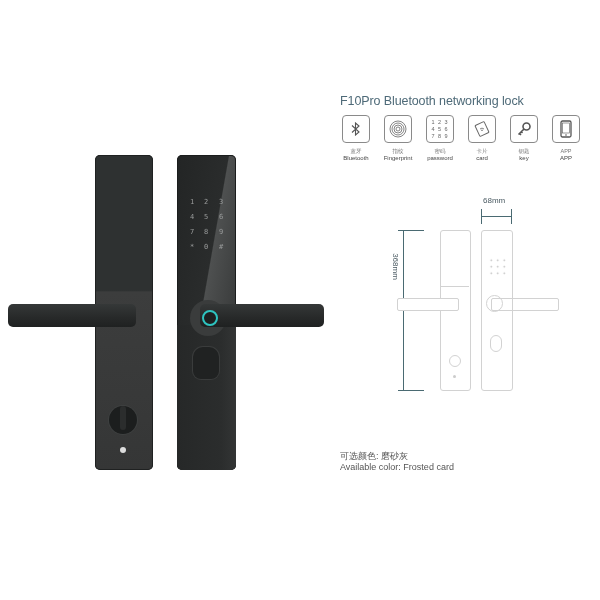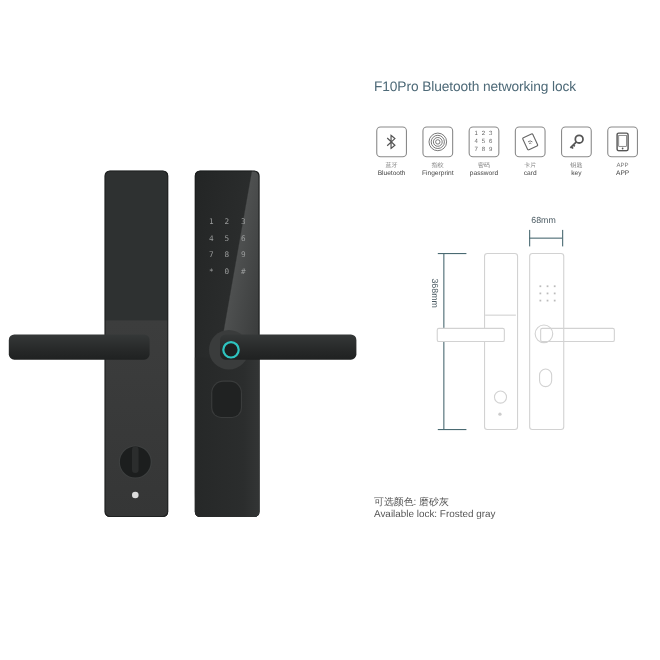--- a/index.html
+++ b/index.html
@@ -27,21 +27,21 @@
     border:2.5px solid #2ec4c0; background:#1d2020; }
   .key { position:absolute; color:#9a9c9c; font-size:7px; font-family:"DejaVu Sans Mono", monospace; }
   .keyhole { position:absolute; left:193px; top:347px; width:26px; height:32px; border-radius:10px 10px 8px 8px;
     background:#202222; box-shadow:0 0 0 1px #3a3c3c; }
   .thumb { position:absolute; left:109px; top:406px; width:28px; height:28px; border-radius:50%;
     background:#1c1e1e; box-shadow:0 0 0 1px #3e4040; }
   .thumb-bar { position:absolute; left:120px; top:406px; width:6px; height:24px; border-radius:3px; background:#2b2d2d; }
   .pinhole { position:absolute; left:120px; top:447px; width:6px; height:6px; border-radius:50%; background:#ddd; }
 
   
-  .title { left:340px; top:72px; font-size:12.5px; color:#4e6a78; letter-spacing:-0.1px; }
+  .title { left:340px; top:94px; font-size:12.5px; color:#4e6a78; letter-spacing:-0.1px; }
   .feat { position:absolute; top:115px; width:32px; text-align:center; }
   .feat-box { width:26px; height:26px; margin:0 auto; border:1px solid #8a8a8a; border-radius:4px;
      display:flex; align-items:center; justify-content:center; color:#555; font-size:13px; }
   .feat-cn { font-size:5.5px; color:#777; margin-top:5px; line-height:7px; }
   .feat-en { font-size:6px; color:#444; line-height:7px; white-space:nowrap; margin-left:-6px; margin-right:-6px; }
   .pad { font-size:5.5px; line-height:7px; color:#666; letter-spacing:1px; text-align:center; }
 
   .dim-line { position:absolute; background:#4a6a72; }
   .dim-text { position:absolute; font-size:8px; color:#4a5a62; }
   .draw { position:absolute; border:1px solid #d2d2d2; border-radius:3px; background:#fff; }
@@ -171,14 +171,14 @@
   <div class="draw" style="left:481px;top:230px;width:30px;height:159px"></div>
   <div class="abs" style="left:488px;top:257px;width:20px;height:20px;
        background-image:radial-gradient(circle,#bbb 0.8px,transparent 1px);background-size:6.5px 6.5px"></div>
   <div class="draw" style="left:486px;top:295px;width:15px;height:15px;border-radius:50%"></div>
   <div class="draw" style="left:491px;top:298px;width:66px;height:11px;border-radius:2px;background:transparent"></div>
   <div class="draw" style="left:490px;top:335px;width:10px;height:15px;border-radius:6px"></div>
 </div>
 
 <div class="abs avail">
   <div>可选颜色: 磨砂灰</div>
-  <div>Available lock: Frosted gray</div>
+  <div>Available color: Frosted card</div>
 </div>
 
 </body></html>

